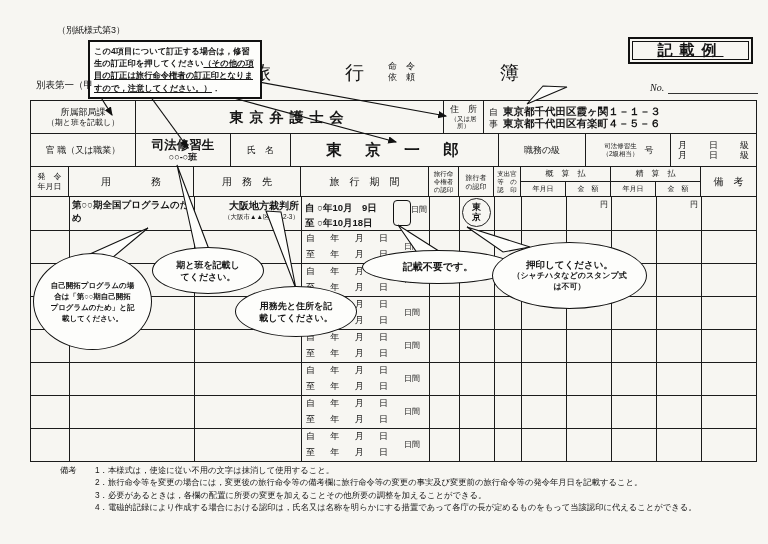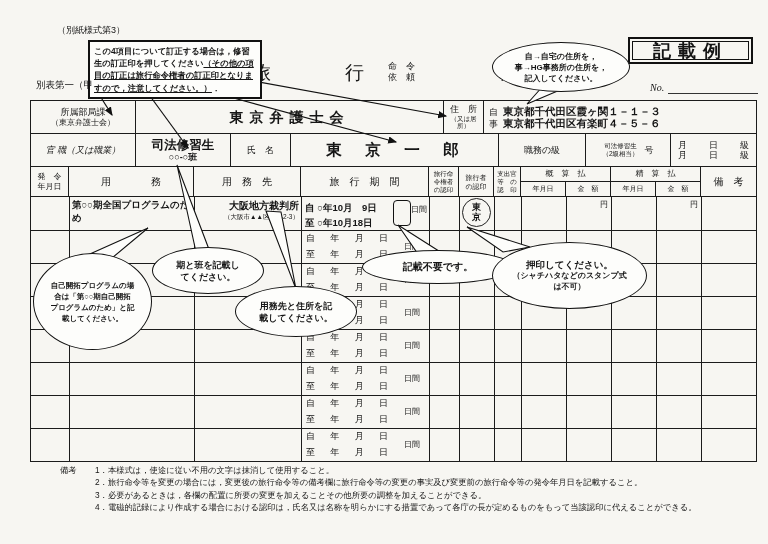--- a/index.html
+++ b/index.html
@@ -27,21 +27,21 @@
         font-size:9px;font-weight:bold;line-height:9.5px;background:transparent;}
   .sq{position:absolute;width:16px;height:24px;border:1.4px solid #111;border-radius:4px;background:#f7f6f2;}
   .dline{display:flex;justify-content:space-between;width:82px;font-size:9px;line-height:16px;}
   .edaterow{position:absolute;left:273px;width:126px;height:33px;}
   .days{position:absolute;left:100px;top:0;width:28px;height:33px;display:flex;align-items:center;font-size:8px;}
   .notes{position:absolute;left:60px;top:464px;width:700px;font-size:8.3px;line-height:12.4px;text-align:left;}
   .noteitems{position:absolute;left:35px;top:0;width:662px;}
   .titlechar{position:absolute;top:60px;font-size:19px;letter-spacing:2px;z-index:0;}
   .exbox{position:absolute;left:628px;top:37px;border:2px solid #111;padding:2px;background:#f7f6f2;z-index:2;}
   .exinner{border:1.4px solid #111;width:115px;height:17px;display:flex;align-items:center;justify-content:center;
-           font-size:18px;font-weight:bold;letter-spacing:7px;}
+           font-size:15px;font-weight:bold;letter-spacing:7px;text-decoration:underline;}
 </style>
 </head>
 <body>
 
 <div class="page">
 
   <div class="abs s9" style="left:57px;top:24px;">（別紙様式第3）</div>
   <div class="abs" style="left:36px;top:79px;font-size:9.5px;z-index:6;">別表第一（甲</div>
 
   <span class="titlechar" style="left:252px;">旅</span>
@@ -60,39 +60,39 @@
   <div class="abs" style="left:668px;top:93px;width:90px;border-bottom:1px solid #333;"></div>
 
   <div class="cbox">
     <span>この4項目について訂正する場合は，修習生の訂正印を押してください</span><span class="u">（その他の項目の訂正は旅行命令権者の訂正印となりますので，注意してください。）</span><span>．</span>
   </div>
 
   <div class="tbl">
 
     <div class="cell col" style="left:0;top:0;width:105px;height:33px;">
       <span class="s9">所属部局課</span>
-      <span class="s8">（東京弁護士会）</span>
+      <span class="s8">（期と班を記載し）</span>
     </div>
     <div class="cell b" style="left:105px;top:0;width:308px;height:33px;font-size:14px;letter-spacing:6px;">東京弁護士会</div>
     <div class="cell col" style="left:413px;top:0;width:40px;height:33px;">
       <span class="s9">住　所</span>
       <span class="s65">（又は居所）</span>
     </div>
     <div class="cell nr col" style="left:453px;top:0;width:272px;height:33px;align-items:flex-start;padding-left:5px;">
       <div style="display:flex;gap:5px;align-items:baseline;">
         <span class="s9">自</span>
         <span class="b" style="font-size:10.5px;">東京都千代田区霞ヶ関１－１－３</span>
       </div>
       <div style="display:flex;gap:5px;align-items:baseline;">
         <span class="s9">事</span>
         <span class="b" style="font-size:10.5px;">東京都千代田区有楽町４－５－６</span>
       </div>
     </div>
 
-    <div class="cell s9" style="left:0;top:33px;width:105px;height:33px;font-style:italic;">官 職（又は職業）</div>
+    <div class="cell s9" style="left:0;top:33px;width:105px;height:33px;">官 職（又は職業）</div>
     <div class="cell col" style="left:105px;top:33px;width:95px;height:33px;">
       <span class="b" style="font-size:12.5px;">司法修習生</span>
       <span class="b s9">○○-○班</span>
     </div>
     <div class="cell s9" style="left:200px;top:33px;width:60px;height:33px;">氏　名</div>
     <div class="cell b" style="left:260px;top:33px;width:208px;height:33px;font-size:15.5px;letter-spacing:4px;">東　京　一　郎</div>
     <div class="cell s9" style="left:468px;top:33px;width:87px;height:33px;">職務の級</div>
     <div class="cell" style="left:555px;top:33px;width:85px;height:33px;gap:6px;">
       <span class="col s65" style="line-height:8px;">
         <span>司法修習生</span>
@@ -325,25 +325,20 @@
     <line x1="230" y1="97" x2="396" y2="142" stroke="#111" stroke-width="1.2" marker-end="url(#ah)"></line>
     <line x1="248" y1="80" x2="446" y2="116" stroke="#111" stroke-width="1.2" marker-end="url(#ah)"></line>
     <polygon points="543,86 527,104 567,87" fill="#fdfdfb" stroke="#111" stroke-width="1.1"></polygon>
     <polygon points="196,252 177,165 210,252" fill="#fdfdfb" stroke="#111" stroke-width="1.1"></polygon>
     <polygon points="72,262 148,228 100,268" fill="#fdfdfb" stroke="#111" stroke-width="1.1"></polygon>
     <polygon points="266,211 296,289 281,212" fill="#fdfdfb" stroke="#111" stroke-width="1.1"></polygon>
     <polygon points="398,225 420,257 442,253" fill="#fdfdfb" stroke="#111" stroke-width="1.1"></polygon>
     <polygon points="467,227 503,252 530,247" fill="#fdfdfb" stroke="#111" stroke-width="1.1"></polygon>
   </svg>
 
-  <div class="balloon" style="left:492px;top:42px;width:136px;height:48px;font-size:8px;line-height:11px;">
-    <span>自→自宅の住所を，</span>
-    <span>事→HG事務所の住所を，</span>
-    <span>記入してください。</span>
-  </div>
   <div class="balloon" style="left:152px;top:247px;width:110px;height:45px;font-size:9px;line-height:12px;">
     <span>期と班を記載し</span>
     <span>てください。</span>
   </div>
   <div class="balloon" style="left:362px;top:250px;width:150px;height:32px;font-size:10px;">
     <span>記載不要です。</span>
   </div>
   <div class="balloon" style="left:492px;top:242px;width:153px;height:65px;font-size:8px;line-height:11px;">
     <span style="font-size:9.5px;">押印してください。</span>
     <span>（シャチハタなどのスタンプ式</span>

